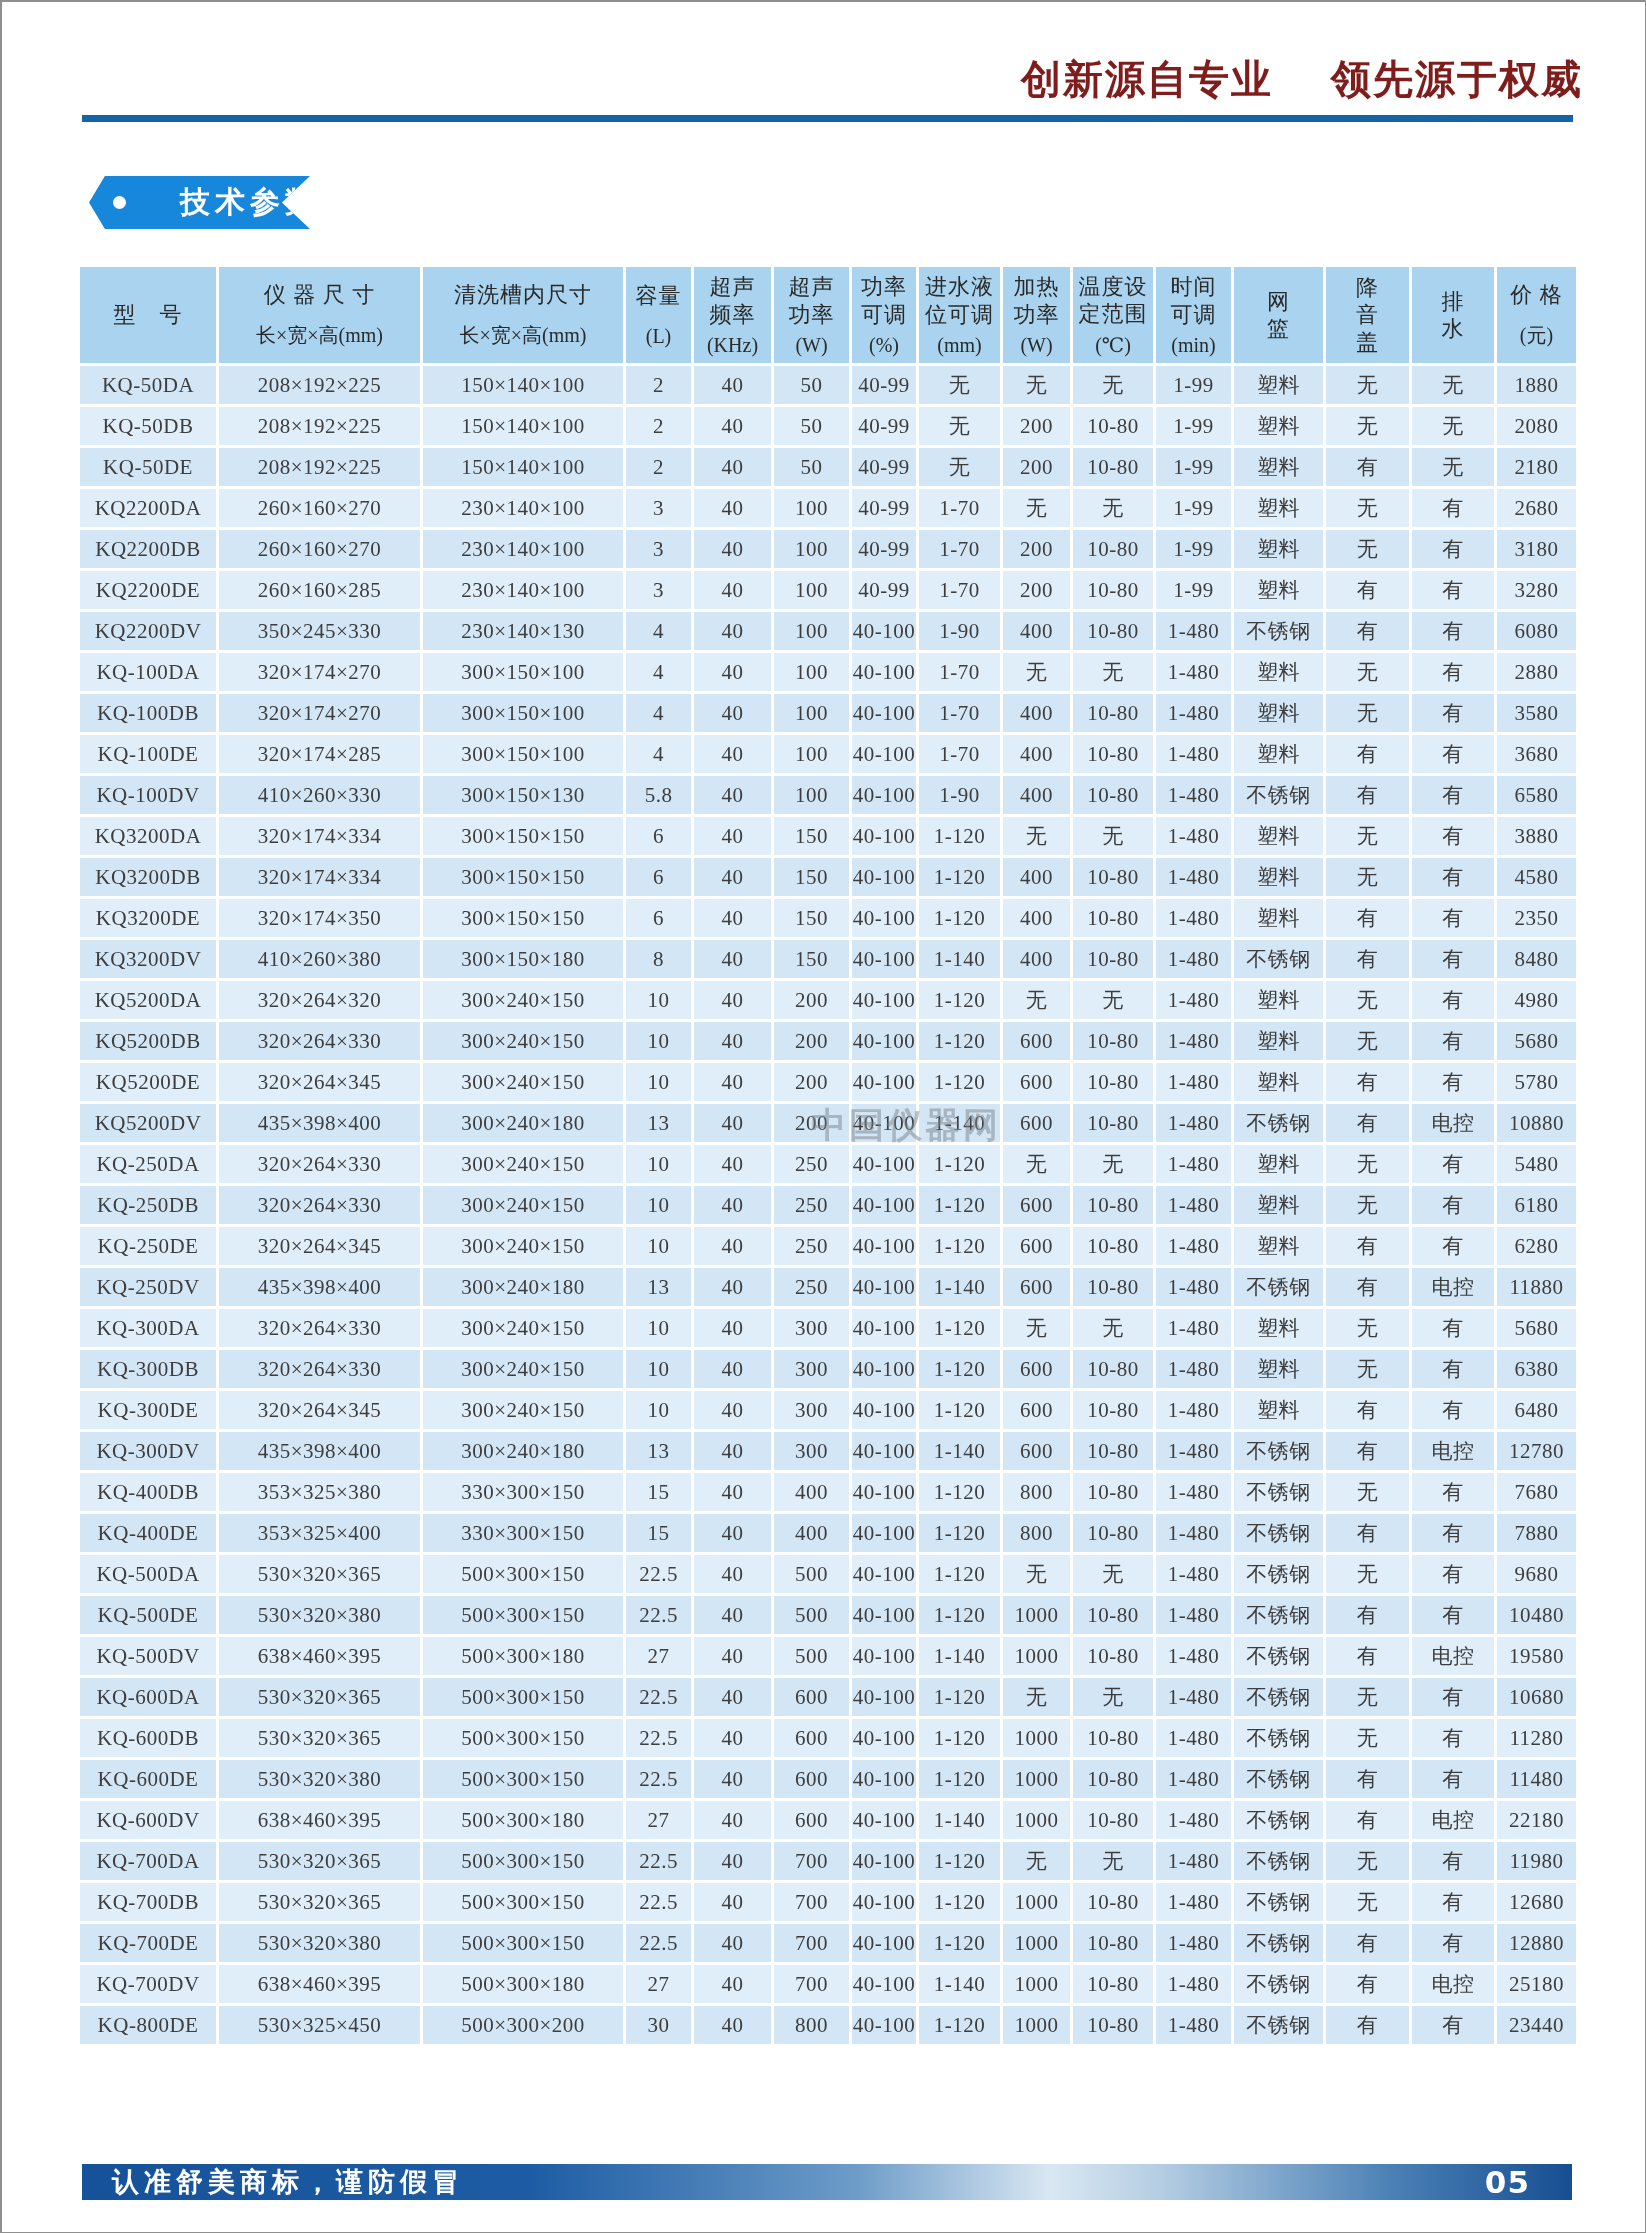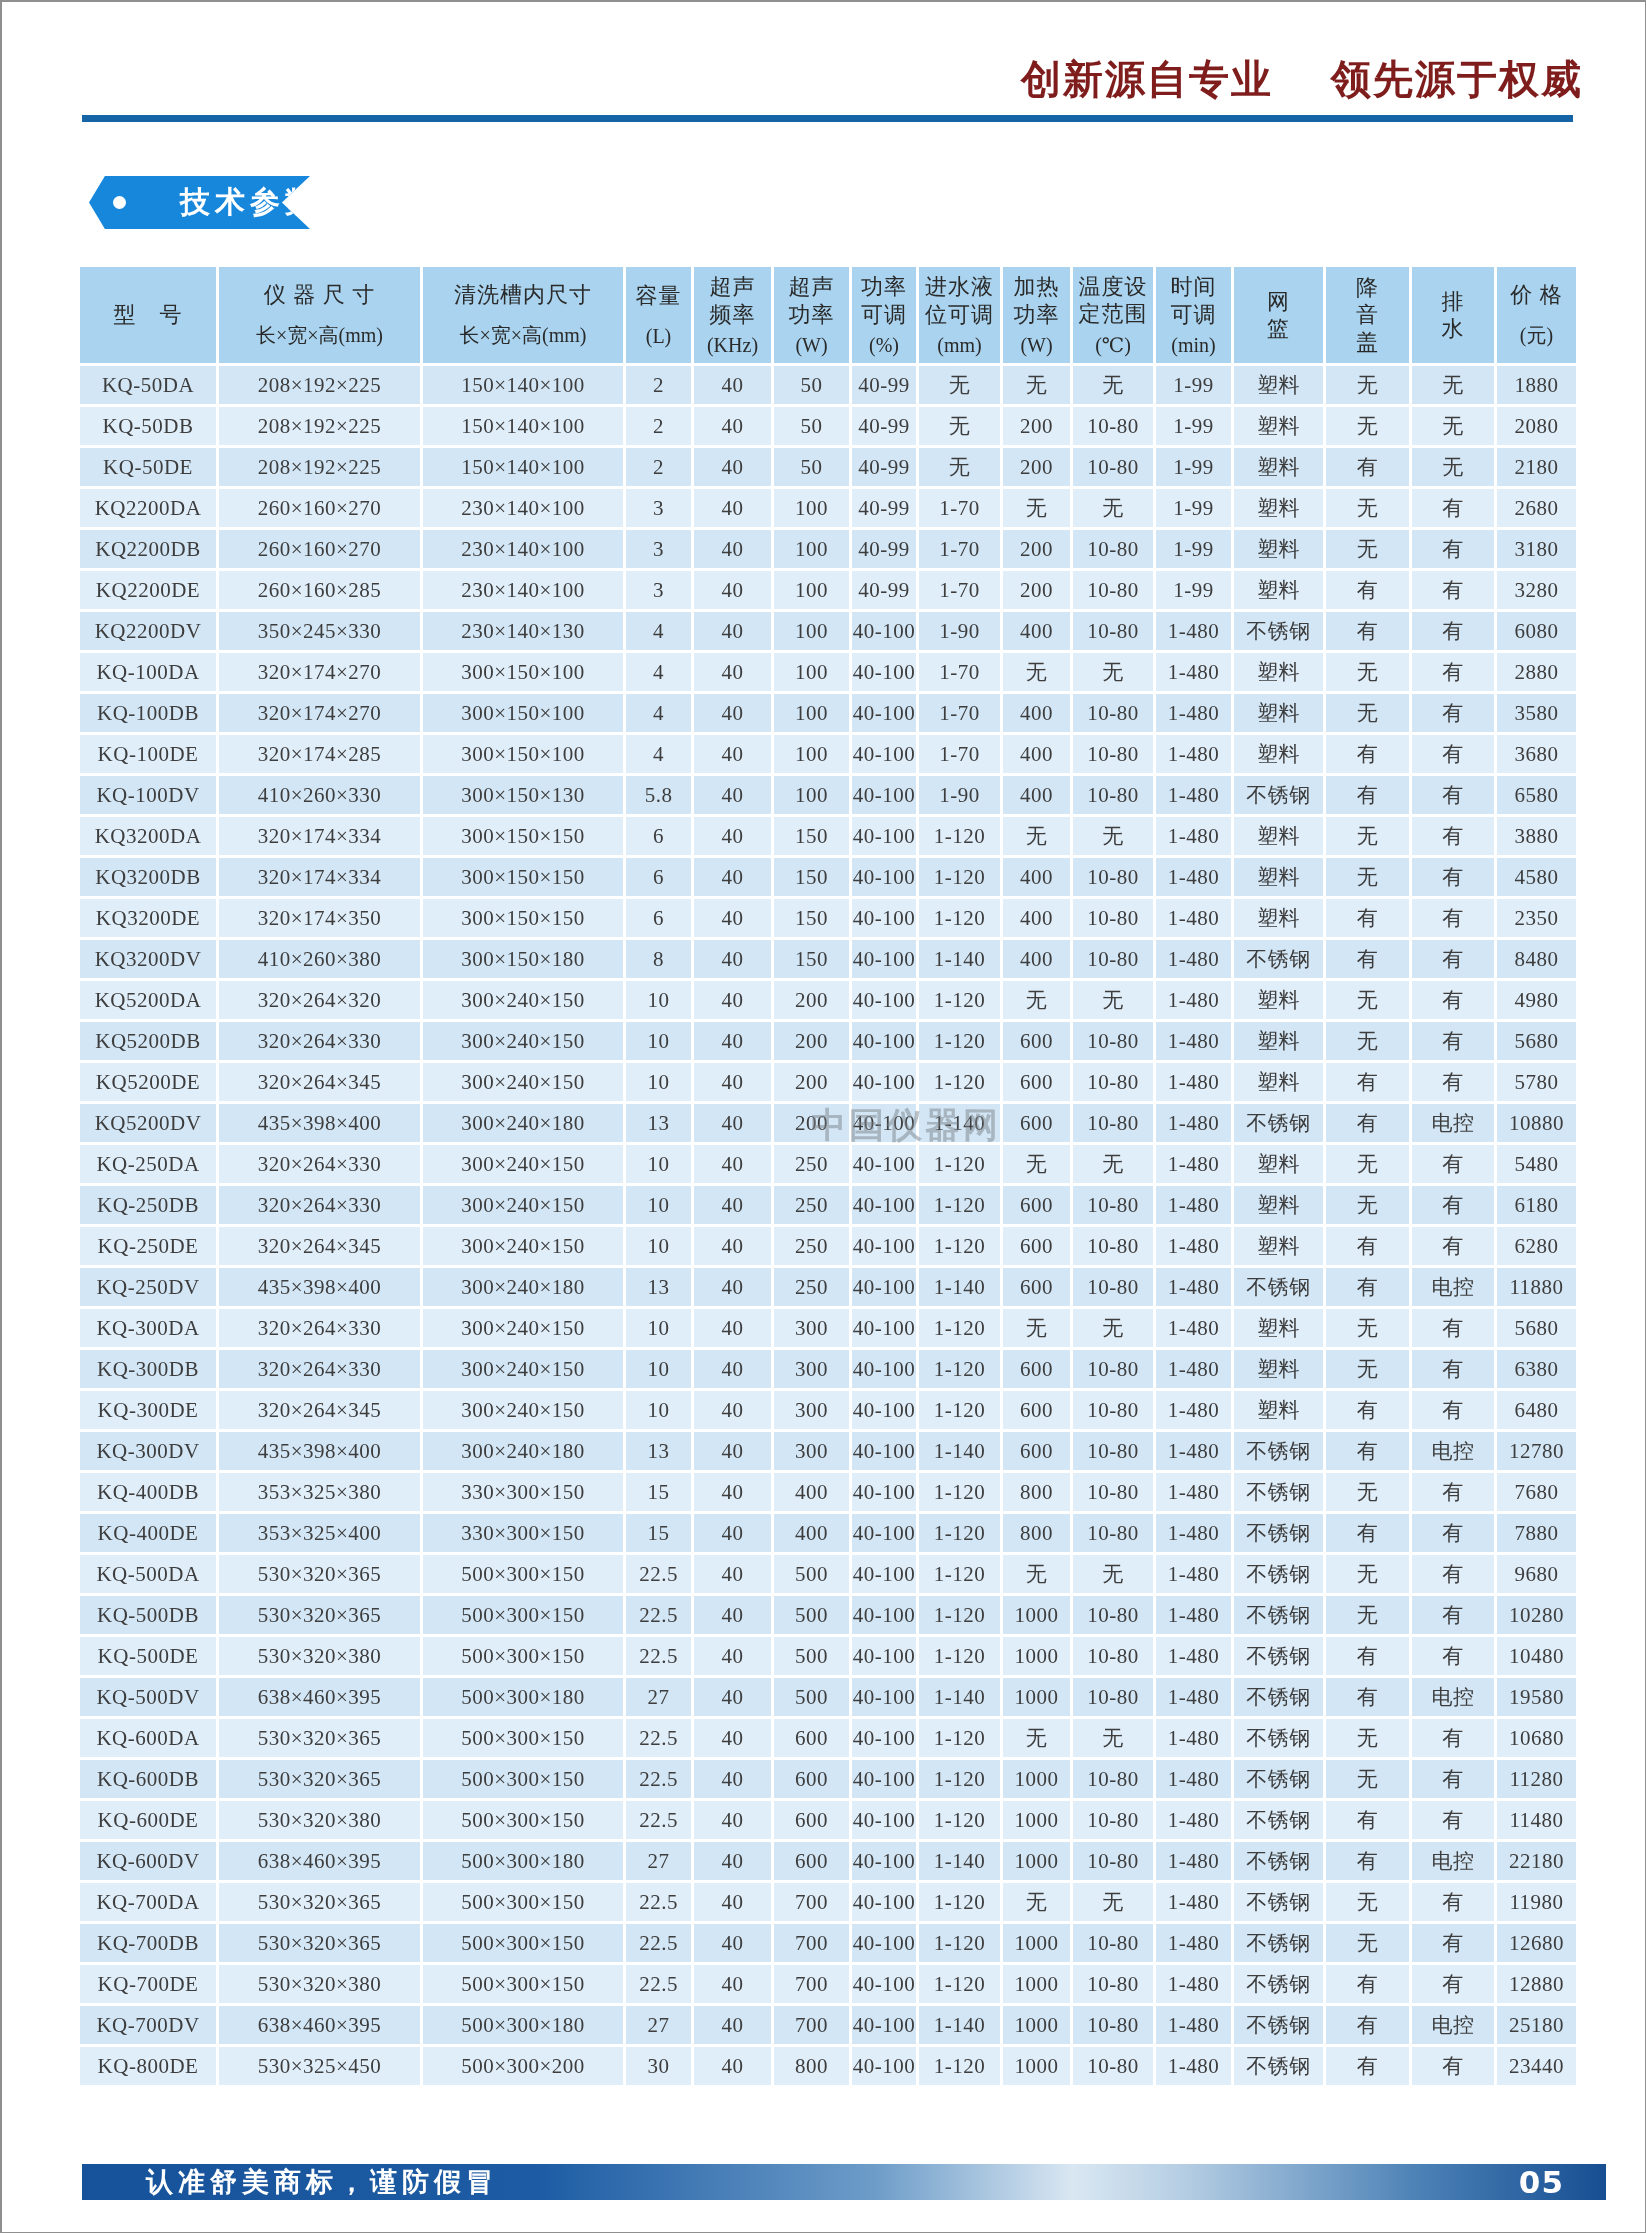--- a/index.html
+++ b/index.html
@@ -48,21 +48,21 @@
   .watermark{
     position:absolute;left:809px;top:1100px;
     font-family:"DejaVu Sans","Liberation Sans",sans-serif;
     font-weight:bold;font-size:35px;color:#7d858c;opacity:0.5;letter-spacing:3px;white-space:nowrap;
   }
   
   .footer-bar{
     position:absolute;left:80px;top:2162px;width:1490px;height:36px;
     background:linear-gradient(90deg,#16529a 0%,#1d5ca4 30%,#6d9cc8 52%,#d9e7f2 65%,#b7cfe4 72%,#4a80b5 88%,#174e92 100%);
     display:flex;align-items:center;
-    font-family:"DejaVu Sans","Liberation Sans",sans-serif;color:#ffffff;padding-left:34px;
+    font-family:"DejaVu Sans","Liberation Sans",sans-serif;color:#ffffff;
   }
   .footer-text{font-weight:bold;font-size:27px;letter-spacing:5px;margin-left:30px;white-space:nowrap;}
   .page-num{position:absolute;right:42px;top:0;line-height:36px;font-weight:bold;font-size:31px;letter-spacing:1px;}
 </style>
 </head>
 <body>
 
 <div class="page">
 
   <div class="slogan">
@@ -701,37 +701,20 @@
           <td>1-120</td>
           <td>无</td>
           <td>无</td>
           <td>1-480</td>
           <td>不锈钢</td>
           <td>无</td>
           <td>有</td>
           <td>9680</td>
         </tr>
         <tr>
-          <td>KQ-500DB</td>
-          <td>530×320×365</td>
-          <td>500×300×150</td>
-          <td>22.5</td>
-          <td>40</td>
-          <td>500</td>
-          <td>40-100</td>
-          <td>1-120</td>
-          <td>1000</td>
-          <td>10-80</td>
-          <td>1-480</td>
-          <td>不锈钢</td>
-          <td>无</td>
-          <td>有</td>
-          <td>10280</td>
-        </tr>
-        <tr>
           <td>KQ-500DE</td>
           <td>530×320×380</td>
           <td>500×300×150</td>
           <td>22.5</td>
           <td>40</td>
           <td>500</td>
           <td>40-100</td>
           <td>1-120</td>
           <td>1000</td>
           <td>10-80</td>

